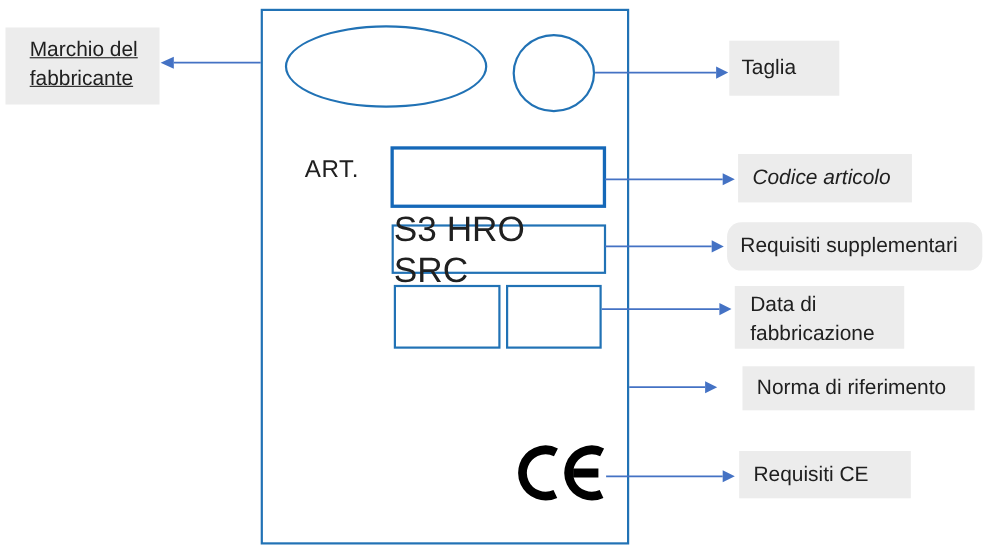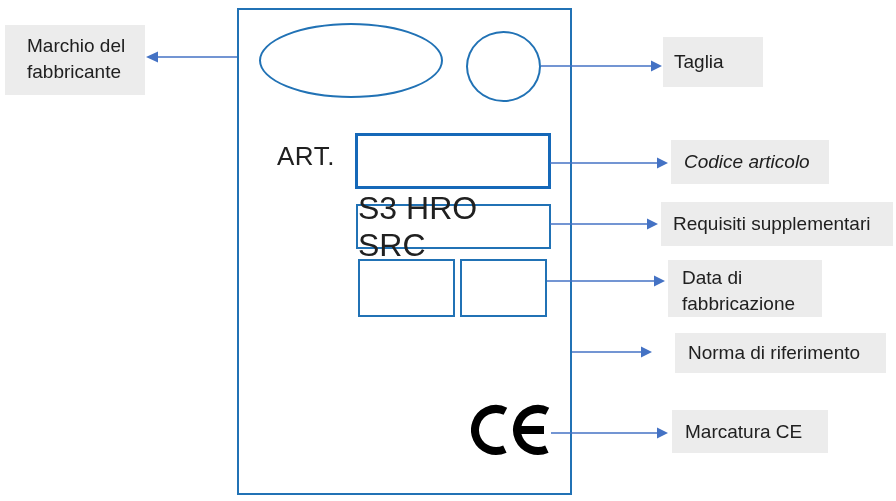--- a/index.html
+++ b/index.html
@@ -6,37 +6,37 @@
   *{box-sizing:border-box;}
   .stage{
     position:relative;width:896px;height:501px;background:#ffffff;
     font-family:"Liberation Sans", sans-serif;color:#202020;overflow:hidden;
   }
   .abs{position:absolute;}
   
   .main-rect{left:237px;top:8px;width:335px;height:487px;border:2px solid #2172B5;}
   .ellipse{left:259px;top:23px;width:184px;height:75px;border:2.5px solid #2172B5;border-radius:50%;}
   .circle{left:466px;top:31px;width:75px;height:71px;border:2.5px solid #2172B5;border-radius:50%;}
-  .art-text{left:277px;top:141px;font-size:26px;letter-spacing:0.5px;}
+  .art-text{left:277px;top:141px;font-size:22px;letter-spacing:0.5px;}
   .art-rect{left:355px;top:133px;width:196px;height:56px;border:3px solid #1568B8;}
   .s3-rect{left:356px;top:204px;width:195px;height:45px;border:2px solid #2172B5;
     display:flex;align-items:center;justify-content:center;font-size:32px;}
   .date-rect1{left:358px;top:259px;width:97px;height:58px;border:2px solid #2172B5;}
   .date-rect2{left:460px;top:259px;width:87px;height:58px;border:2px solid #2172B5;}
   .uni-text{left:240px;top:339px;width:330px;text-align:center;font-size:25px;white-space:nowrap;}
   
   .callout{
     position:absolute;background:#ECECEC;color:#202020;font-size:19px;
     display:flex;align-items:center;line-height:26px;
   }
   .callout.two-line{align-items:flex-start;}
-  .co-manufacturer{left:5px;top:25px;width:140px;height:70px;padding:8px 0 0 22px;}
+  .co-manufacturer{left:5px;top:25px;width:140px;height:70px;padding:8px 0 0 22px;text-decoration:underline;}
   .co-size{left:663px;top:37px;width:100px;height:50px;padding-left:11px;text-align:right;}
   .co-article{left:671px;top:140px;width:158px;height:44px;padding-left:13px;font-style:italic;}
-  .co-suppl{left:661px;top:202px;width:232px;height:44px;padding-left:12px;}
+  .co-suppl{left:661px;top:202px;width:232px;height:44px;padding-left:12px;border-radius:13px;}
   .co-date{left:668px;top:260px;width:154px;height:57px;padding:5px 0 0 14px;}
   .co-norma{left:655px;top:333px;width:211px;height:40px;padding-left:13px;margin-left:20px;}
   .co-ce{left:672px;top:410px;width:156px;height:43px;padding-left:13px;}
   .overlay{left:0;top:0;pointer-events:none;}
 </style>
 </head>
 <body>
 
 <div class="stage">
 
@@ -73,21 +73,21 @@
   <div class="callout co-suppl">
     <span>Requisiti supplementari</span>
   </div>
   <div class="callout two-line co-date">
     <span>Data di fabbricazione</span>
   </div>
   <div class="callout co-norma">
     <span>Norma di riferimento</span>
   </div>
   <div class="callout co-ce">
-    <span>Marcatura CE</span>
+    <span>Requisiti CE</span>
   </div>
 
   <svg class="abs overlay" width="896" height="501" viewBox="0 0 896 501">
     <g stroke="#4472C4" fill="#4472C4" stroke-width="1.6">
       <line x1="237" y1="57" x2="158" y2="57"></line>
       <polygon points="146,57 158,51.5 158,62.5" stroke="none"></polygon>
     </g>
     <g stroke="#4472C4" fill="#4472C4" stroke-width="1.6">
       <line x1="541" y1="66" x2="651" y2="66"></line>
       <polygon points="662,66 651,60.5 651,71.5" stroke="none"></polygon>

